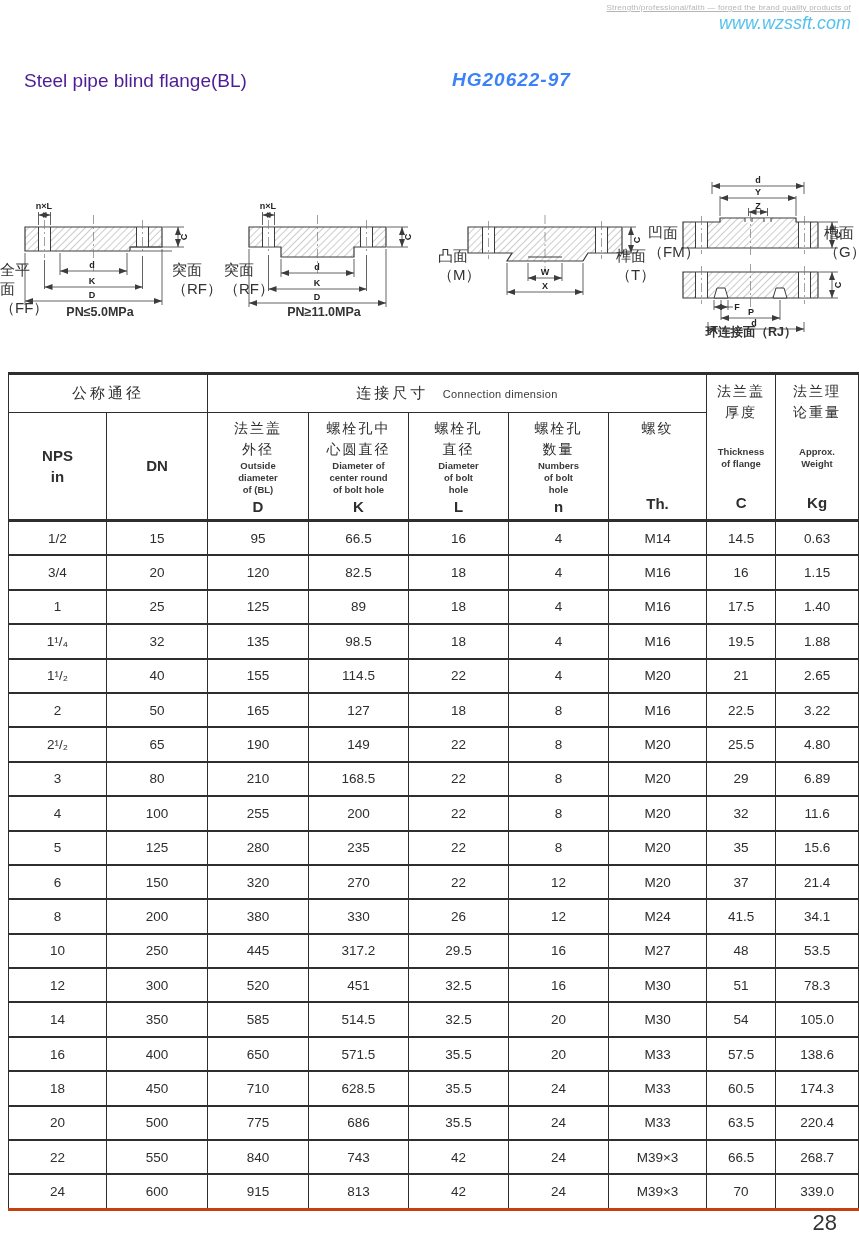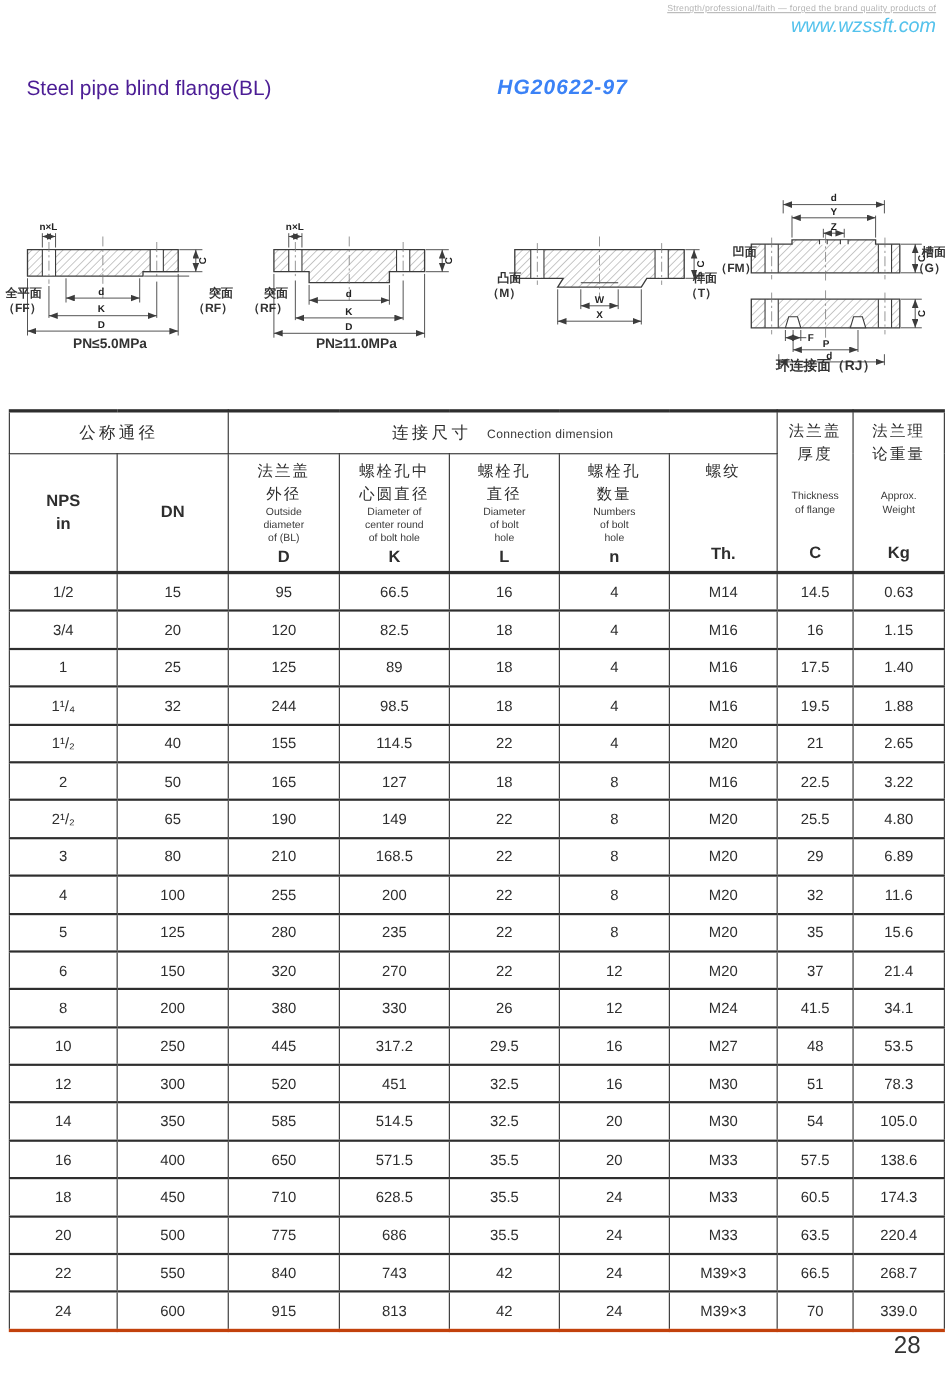--- a/index.html
+++ b/index.html
@@ -6,42 +6,42 @@
   .page{position:relative;width:859px;height:1251px;background:#fff;overflow:hidden;
         font-family:"Liberation Sans",sans-serif;color:#333;}
   
   .tagline{position:absolute;top:3px;right:8px;font-size:8px;color:#b5b5b5;letter-spacing:.2px;text-decoration:underline;}
   .website{position:absolute;top:13px;right:8px;font-size:18px;font-style:italic;color:#54c2ec;}
   .title{position:absolute;left:8px;top:24px;margin:0;font-size:27px;font-weight:400;color:#333;white-space:nowrap;}
   .subtitle{position:absolute;left:24px;top:70px;font-size:19px;color:#4c1d95;}
   .standard{position:absolute;left:452px;top:69px;font-size:19px;font-weight:bold;font-style:italic;color:#3b82f6;letter-spacing:1px;}
   
   .drawing{position:absolute;}
-  .dlabel{position:absolute;font-size:11px;font-weight:bold;color:#333;white-space:pre-line;text-align:right;line-height:1.25;}
+  .dlabel{position:absolute;font-size:15px;font-weight:normal;color:#333;white-space:pre-line;text-align:left;line-height:1.25;}
   .dcaption{position:absolute;font-size:12.5px;font-weight:bold;color:#333;text-align:center;}
   svg .bd{stroke:#3c3c3c;stroke-width:1.2;}
   svg .ln{stroke:#3c3c3c;stroke-width:1;fill:none;}
   svg .lnf{stroke:#3c3c3c;stroke-width:1;}
   svg .cl{stroke:#777;stroke-width:.7;stroke-dasharray:9 3 2 3;fill:none;}
   svg .dim{stroke:#3c3c3c;stroke-width:.8;fill:none;}
   svg text.dt{font-family:"Liberation Sans",sans-serif;font-size:9px;fill:#222;font-weight:bold;}
   
   table.spec{position:absolute;left:8px;top:372px;width:850px;border-collapse:collapse;table-layout:fixed;
              border-top:3px solid #2e2e2e;border-bottom:3px solid #c2410c;}
   table.spec th,table.spec td{border:1.5px solid #2e2e2e;padding:0;}
   table.spec thead tr.grp-row th{height:36px;}
   table.spec thead tr.sub-row th{height:104px;vertical-align:middle;}
   table.spec thead tr.sub-row{border-bottom:3px solid #2e2e2e;}
   .grp-cn{font-size:15px;font-weight:400;color:#2e2e2e;letter-spacing:3px;}
   .grp-en{font-size:11px;font-weight:400;color:#3a3a3a;margin-left:10px;letter-spacing:.3px;}
   .hcell{display:flex;flex-direction:column;justify-content:space-between;align-items:center;height:96px;padding:4px 0;}
   .hcell.center{justify-content:center;}
   .hcell.tall{height:132px;padding:6px 0;}
   .h-cn{font-size:14px;font-weight:400;color:#2e2e2e;white-space:pre-line;line-height:1.5;letter-spacing:2px;}
-  .h-en{font-size:9.5px;font-weight:400;color:#3a3a3a;white-space:pre-line;line-height:1.25;text-align:center;}
+  .h-en{font-size:9.5px;font-weight:700;color:#3a3a3a;white-space:pre-line;line-height:1.25;text-align:center;}
   .h-sym{font-size:15px;color:#2e2e2e;white-space:pre-line;text-align:center;line-height:1.4;}
   table.spec tbody td{height:32.4px;text-align:center;font-size:13.5px;color:#2e2e2e;
                       border-top:2px solid #2e2e2e;border-bottom:2px solid #2e2e2e;
                       border-left:1.5px solid #2e2e2e;border-right:1.5px solid #2e2e2e;}
   .pagenum{position:absolute;top:1210px;right:22px;font-size:22px;color:#333;}
 </style>
 </head>
 <body>
 
 <div class="page">
@@ -353,21 +353,21 @@
           <td>89</td>
           <td>18</td>
           <td>4</td>
           <td>M16</td>
           <td>17.5</td>
           <td>1.40</td>
         </tr>
         <tr>
           <td>1¹/₄</td>
           <td>32</td>
-          <td>244</td>
+          <td>135</td>
           <td>98.5</td>
           <td>18</td>
           <td>4</td>
           <td>M16</td>
           <td>19.5</td>
           <td>1.88</td>
         </tr>
         <tr>
           <td>1¹/₂</td>
           <td>40</td>

